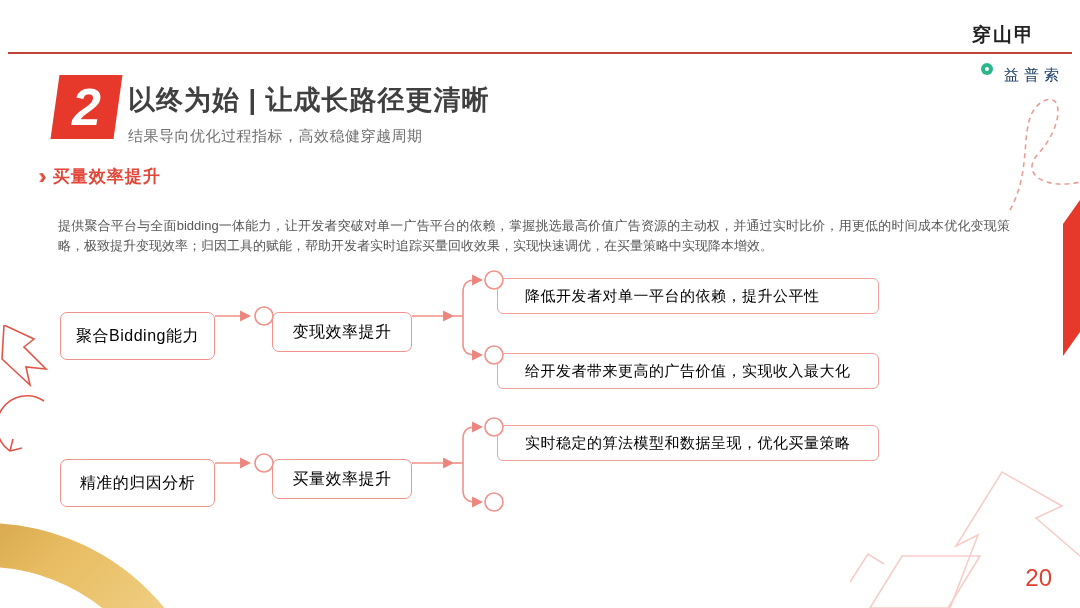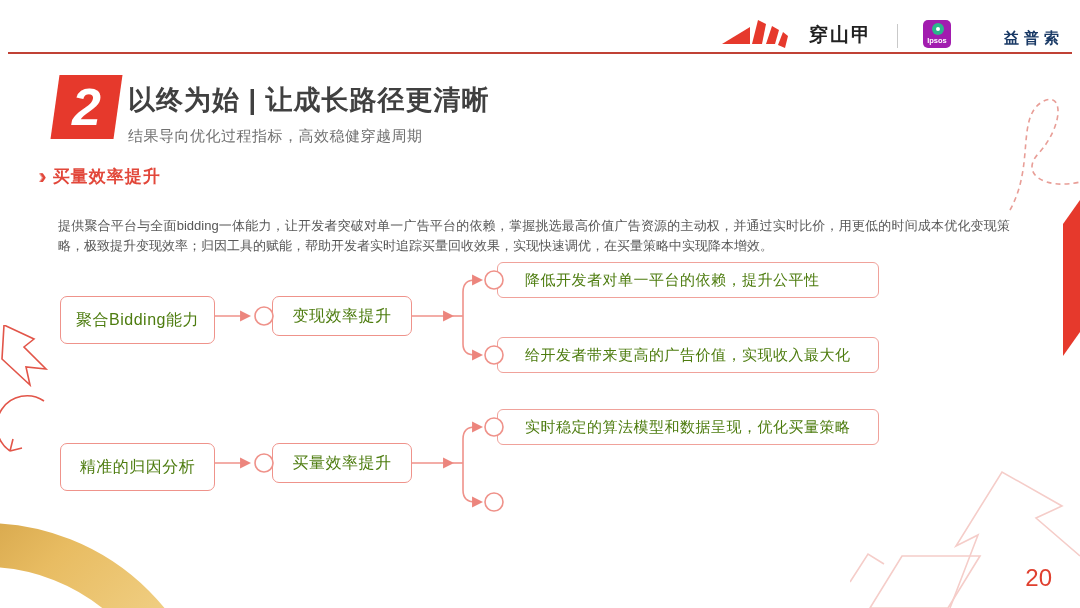--- a/index.html
+++ b/index.html
@@ -4,48 +4,48 @@
 <style>
   * { margin:0; padding:0; box-sizing:border-box; }
   html,body { background:#ffffff; }
   body { font-family:"Liberation Sans","DejaVu Sans",sans-serif; }
   .canvas { position:relative; width:1080px; height:608px; background:#fff; overflow:hidden; }
 
   
   .deco { position:absolute; z-index:0; pointer-events:none; }
 
   
-  .brand-row { position:absolute; top:16px; right:16px; height:32px; display:flex; align-items:flex-end; gap:21px; z-index:2; }
+  .brand-row { position:absolute; top:16px; right:16px; height:32px; display:flex; align-items:flex-start; gap:6px; z-index:2;flex-direction:column; }
   .brand-name { font-size:19px; font-weight:bold; color:#222; letter-spacing:2px; }
   .brand-divider { width:1px; height:24px; background:#c9c9c9; margin:0 4px; }
   .ipsos-badge { position:relative; width:28px; height:28px; background:#a21caf; border-radius:5px; }
   .ipsos-dot { position:absolute; top:3px; left:9px; width:12px; height:12px; border-radius:50%; background:#2bb68b; }
   .ipsos-dot::after { content:""; position:absolute; left:4px; top:4px; width:4px; height:4px; border-radius:50%; background:#fff; }
   .ipsos-word { position:absolute; bottom:3px; left:0; width:100%; text-align:center; font-size:7.5px; font-weight:bold; color:#fff; }
-  .brand-right { font-size:15px; font-weight:bold; color:#1a3a66; letter-spacing:5px;margin-left:32px; }
+  .brand-right { font-size:15px; font-weight:normal; color:#1a3a66; letter-spacing:5px;margin-left:32px; }
   .header-rule { position:absolute; top:52px; left:8px; right:8px; height:2px; background:#c04135; z-index:2; }
 
   
   .num-badge { position:absolute; left:55px; top:75px; width:63px; height:64px; background:#e6392c; transform:skewX(-8deg); z-index:2; display:flex; align-items:center; justify-content:center; }
   .num-badge span { transform:skewX(8deg); font-size:52px; font-weight:bold; font-style:italic; color:#fff; line-height:1; }
   .title-wrap { position:absolute; left:128px; top:82px; z-index:2; }
   .page-title { font-size:27px; font-weight:bold; color:#404040; letter-spacing:1px; }
   .page-subtitle { margin-top:9px; font-size:15px; color:#707070; letter-spacing:0.5px; }
 
   
   .section-head { position:absolute; left:38px; top:165px; display:flex; align-items:center; gap:6px; z-index:2; }
   .chev { font-size:22px; font-weight:bold; line-height:18px; }
   .chev.c1 { color:#f0a39c; margin-right:-12px; }
   .chev.c2 { color:#e2473a; }
   .section-title { font-size:17px; font-weight:bold; color:#e2473a; letter-spacing:1px; }
   .section-body { position:absolute; left:58px; top:192px; width:952px; font-size:13px; line-height:1.55; color:#575757; text-align:justify; z-index:2;margin-top:24px; }
 
   
   .flow { position:absolute; left:0; top:250px; width:920px; height:285px; z-index:2; }
-  .flow-box { position:absolute; background:#fff; border:1.5px solid #ef938b; border-radius:7px; display:flex; align-items:center; justify-content:center; font-size:16px; color:#4d7c0f; letter-spacing:0.5px; }
+  .flow-box { position:absolute; background:#fff; border:1.5px solid #ef938b; border-radius:7px; display:flex; align-items:center; justify-content:center; font-size:16px; color:#000000; letter-spacing:0.5px;margin-top:16px; }
   .src { left:60px; width:155px; height:48px; }
   .mid { left:272px; width:140px; height:40px; }
   .r1 { top:46px; } .r2 { top:193px; }
   .out { left:497px; width:382px; height:36px; justify-content:flex-start; padding-left:27px; font-size:15px; border-color:#f0a29b; border-radius:6px; }
   .o1 { top:12px; } .o2 { top:87px; } .o3 { top:159px; } .o4 { top:234px; }
   .connectors { position:absolute; left:0; top:0; width:920px; height:285px; z-index:4; pointer-events:none; }
 
   .page-num { position:absolute; right:28px; top:564px; font-size:24px; color:#e0402f; z-index:2; }
 </style>
 </head>

